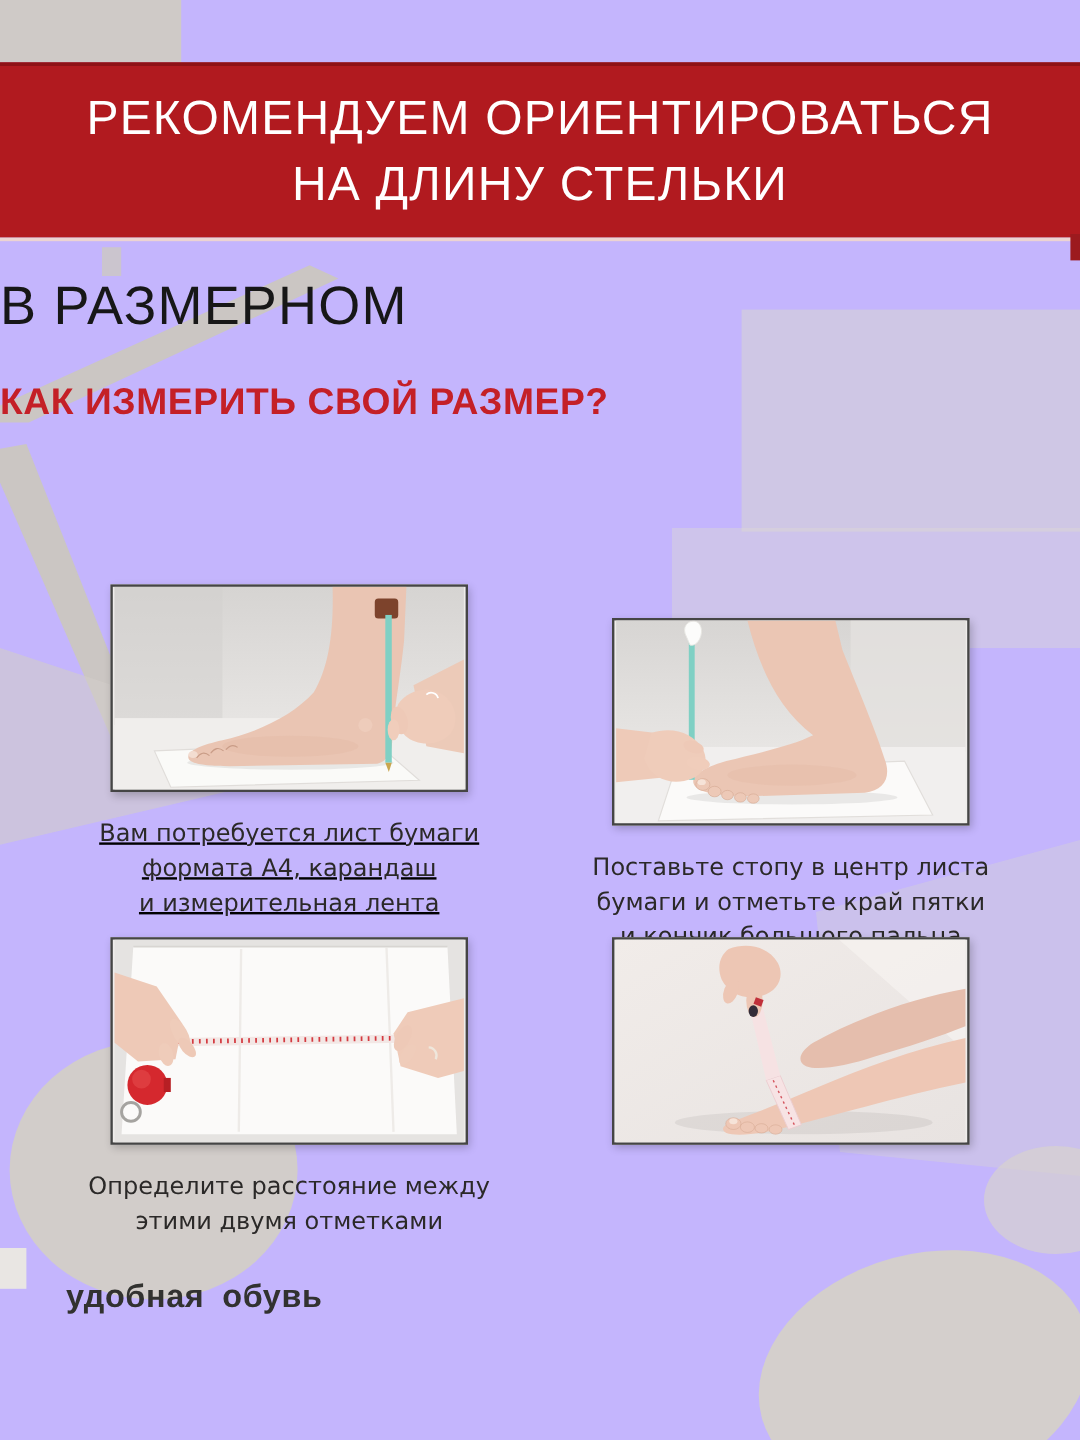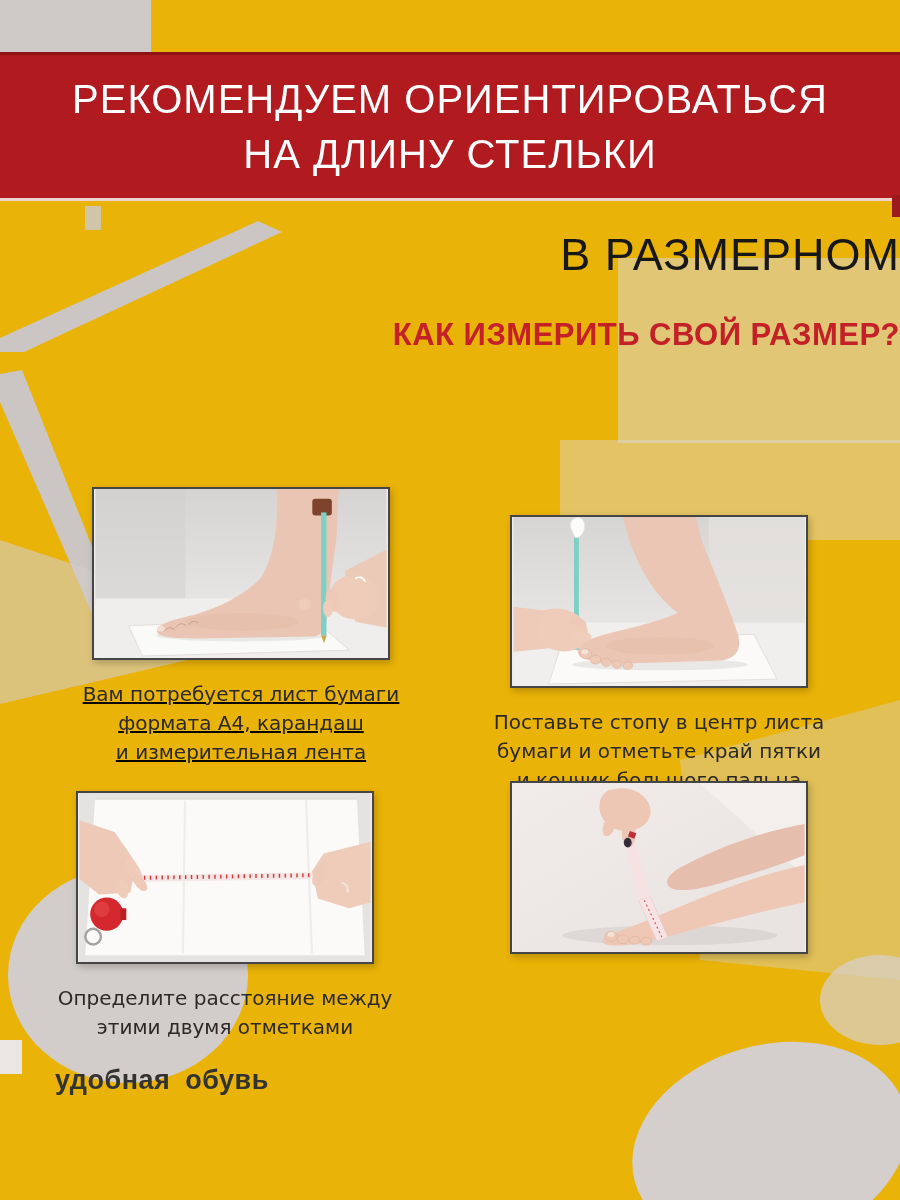--- a/index.html
+++ b/index.html
@@ -1,18 +1,18 @@
 <!DOCTYPE html>
 <html><head>
 <meta charset="utf-8">
 <style>
   html,body{margin:0;padding:0;background:#b0aead;}
   .poster{
     position:relative;width:900px;height:1200px;overflow:hidden;
-    background:#eab308;
+    background:#c4b5fd;
     font-family:"Liberation Sans",sans-serif;
     margin:0 auto;
   }
   .decor{position:absolute;left:0;top:0;z-index:0;}
   .content{position:absolute;left:0;top:0;width:900px;height:1200px;z-index:1;}
 
   
   .banner{
     position:absolute;left:0;top:52px;width:900px;height:146px;
     background:#b11a1f;border-top:3px solid #8e1216;box-sizing:border-box;
@@ -20,33 +20,33 @@
     gap:11px;
   }
   .banner::after{content:"";position:absolute;left:0;bottom:-3px;width:100%;height:3px;background:#ecd3d2;}
   .banner-line{
     color:#ffffff;font-size:40px;font-weight:400;letter-spacing:1px;line-height:1.1;
     white-space:nowrap;
   }
   .banner-notch{position:absolute;right:0;top:195px;width:8px;height:22px;background:#9c1a1e;}
 
   
-  .heading-block{position:absolute;left:0;top:198px;width:900px;text-align:right;}
+  .heading-block{position:absolute;left:0;top:198px;width:900px;text-align:left;}
   .heading-line{color:#171717;font-size:45px;font-weight:400;letter-spacing:1px;white-space:nowrap;}
   .heading-line.l1{margin-top:31px;}
   .heading-line.l2{margin-top:33px;}
   .subheading{
-    margin-top:36px;color:#c42027;font-size:31px;font-weight:700;letter-spacing:0.5px;white-space:nowrap;padding-left:12px;
+    margin-top:36px;color:#c42027;font-size:31px;font-weight:700;letter-spacing:0.5px;white-space:nowrap;
   }
 
   
   .step{position:absolute;width:298px;}
   .step.s1{left:92px;top:487px;text-decoration:underline;}
   .step.s2{left:510px;top:515px;}
-  .step.s3{left:76px;top:781px;margin-top:10px;}
+  .step.s3{left:92px;top:781px;}
   .step.s4{left:510px;top:781px;}
   .photo{
     width:298px;height:173px;box-sizing:border-box;
     border:2px solid #454545;background:#efedeb;
     box-shadow:2px 3px 7px rgba(0,0,0,0.22);
   }
   .photo svg{display:block;width:100%;height:100%;}
   .caption{
     width:340px;margin-left:-21px;margin-top:20px;
     font-family:"DejaVu Sans","Liberation Sans",sans-serif;

